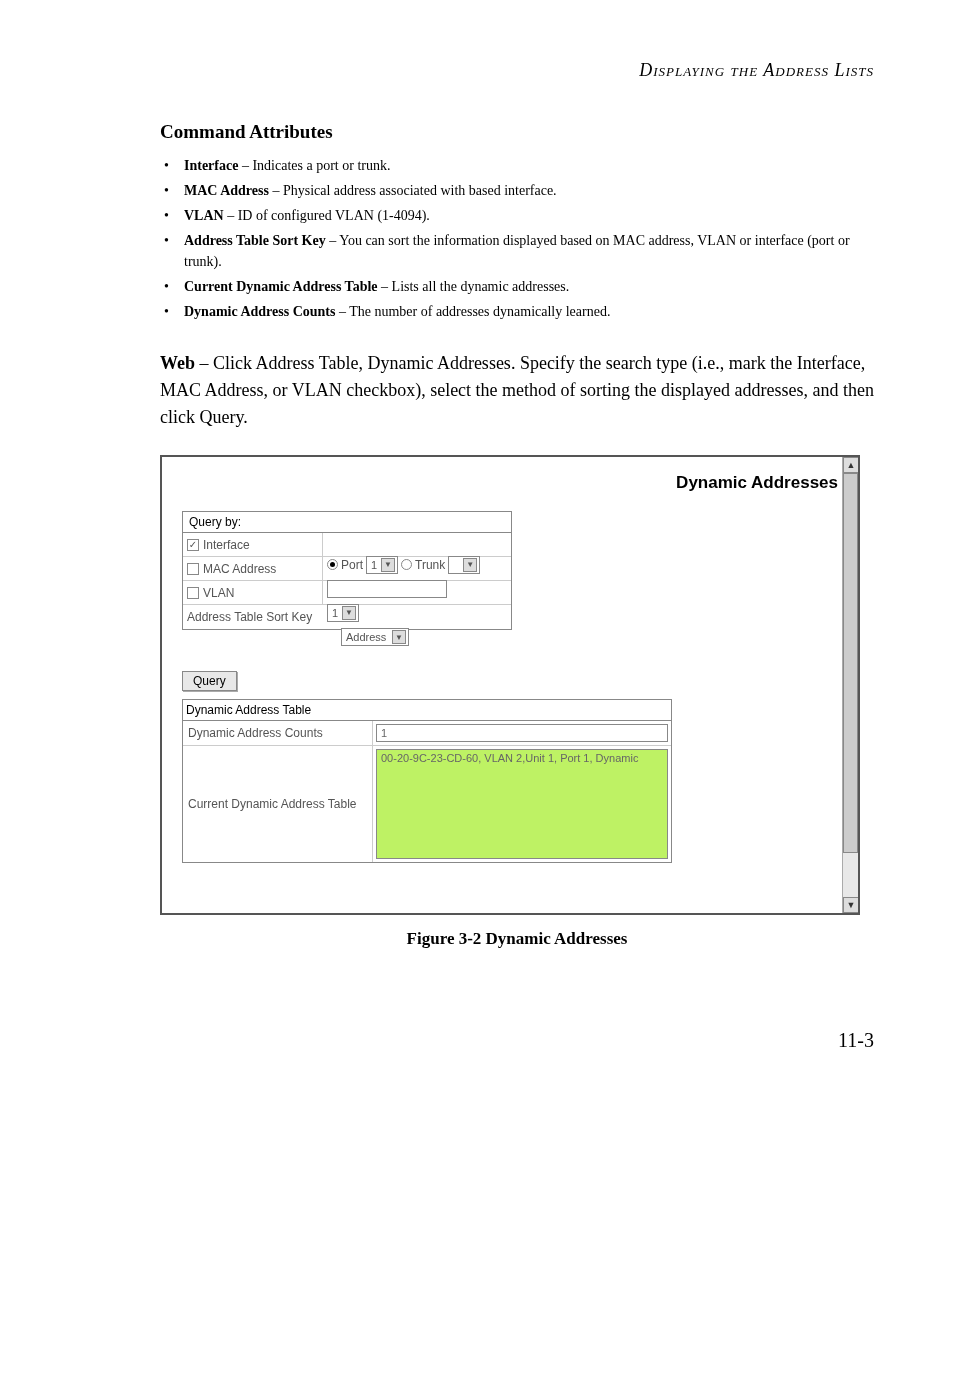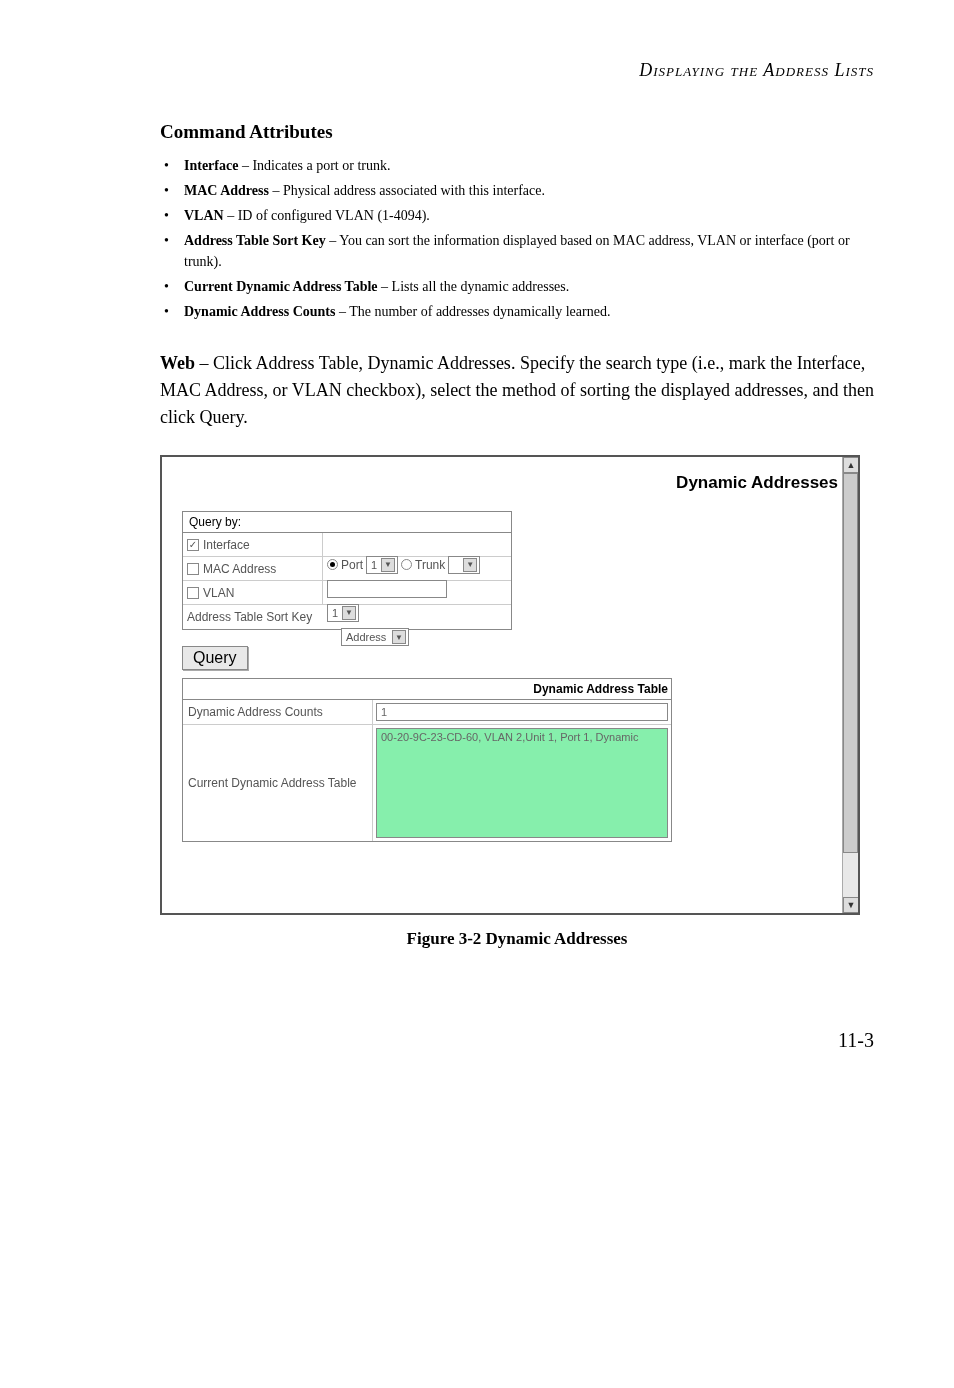--- a/index.html
+++ b/index.html
@@ -189,35 +189,36 @@
       border: 1px solid #888;
       background: #fff;
       height: 18px;
       width: 120px;
     }
     
     .query-btn {
       border: 1px solid #888;
       background: #e8e8e8;
       padding: 2px 10px;
-      font-size: 16px;
+      font-size: 12px;
       box-shadow: 1px 1px 0 #aaa;
+      margin-top: 25px;
     }
     
     .result-table {
       border: 1px solid #888;
       border-collapse: collapse;
       margin-top: 8px;
       width: 490px;
     }
     
     .result-header {
-      font-weight: bold;
+      font-weight: normal;
       font-size: 12px;
-      text-align: right;
+      text-align: left;
       padding: 3px;
       border-bottom: 1px solid #888;
       background: #fff;
     }
     
     .result-row {
       display: flex;
       border-bottom: 1px solid #ccc;
       font-size: 12px;
       color: #555;
@@ -243,21 +244,21 @@
     .value-box {
       border: 1px solid #888;
       background: #fff;
       padding: 2px 4px;
       font-size: 11px;
       color: #666;
     }
     
     .big-value-box {
       border: 1px solid #888;
-      background: #86efac;
+      background: #bef264;
       padding: 2px 4px;
       font-size: 11px;
       color: #666;
       height: 110px;
     }
     
     .tall-row .result-label-cell {
       align-items: center;
     }
     
@@ -323,21 +324,21 @@
 
 <div class="page-header">Displaying the Address Lists</div>
 
 <div class="section-heading">Command Attributes</div>
 
 <ul class="bullet-list">
   <li>
     <span class="bold-term">Interface</span><span> – Indicates a port or trunk.</span>
   </li>
   <li>
-    <span class="bold-term">MAC Address</span><span> – Physical address associated with this interface.</span>
+    <span class="bold-term">MAC Address</span><span> – Physical address associated with based interface.</span>
   </li>
   <li>
     <span class="bold-term">VLAN</span><span> – ID of configured VLAN (1-4094).</span>
   </li>
   <li>
     <span class="bold-term">Address Table Sort Key</span><span> – You can sort the information displayed based on MAC address, VLAN or interface (port or trunk).</span>
   </li>
   <li>
     <span class="bold-term">Current Dynamic Address Table</span><span> – Lists all the dynamic addresses.</span>
   </li>

